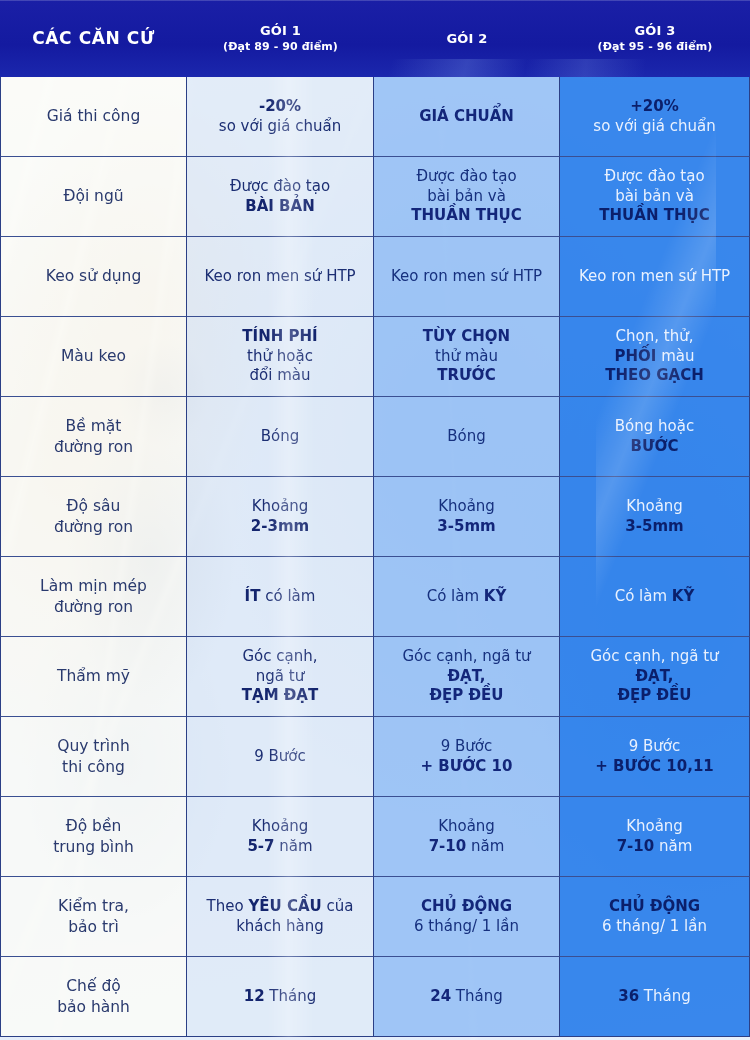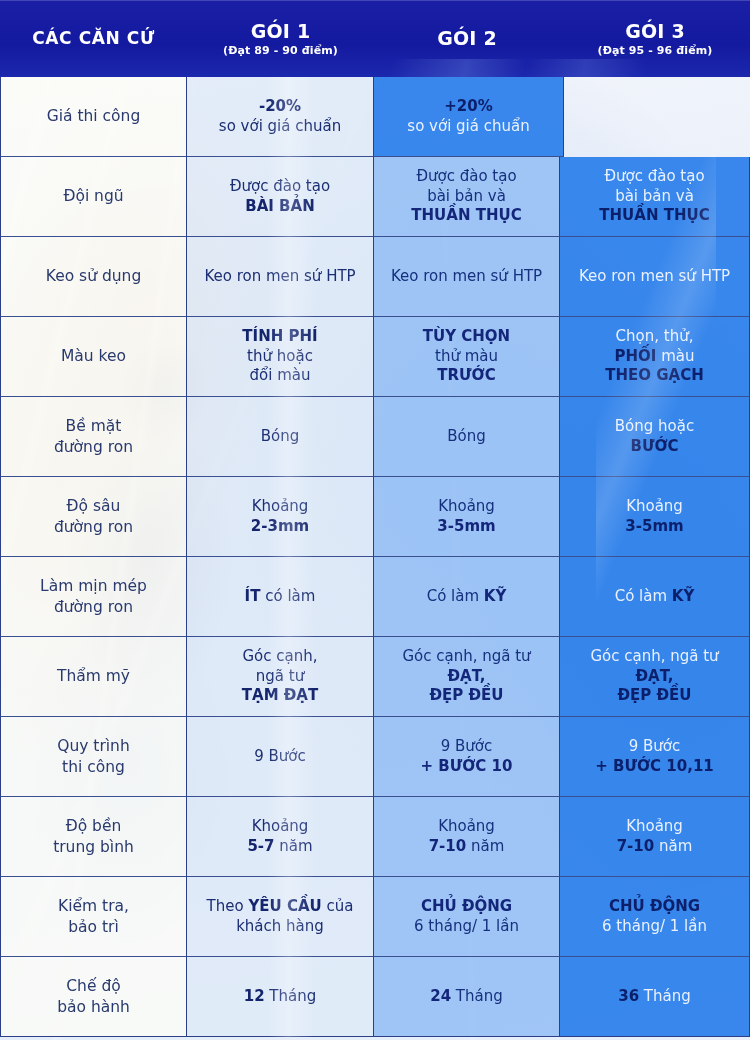--- a/index.html
+++ b/index.html
@@ -56,21 +56,21 @@
     content:"";position:absolute;left:0;right:0;bottom:0;height:18px;
     background:linear-gradient(105deg,rgba(255,255,255,0) 52%,rgba(120,150,230,.30) 62%,rgba(255,255,255,0) 70%),
                linear-gradient(96deg,rgba(255,255,255,0) 70%,rgba(130,160,235,.22) 78%,rgba(255,255,255,0) 86%);
     pointer-events:none;
   }
   .th{
     display:flex;flex-direction:column;align-items:center;justify-content:center;
     color:#ffffff;text-align:center;line-height:1.22;
     box-sizing:border-box;padding:0 4px;position:relative;z-index:2;
   }
-  .th .t1{font-weight:bold;font-size:19px;letter-spacing:.2px;}
+  .th .t1{font-weight:bold;font-size:13px;letter-spacing:.2px;}
   .th .t2{font-weight:bold;font-size:11px;letter-spacing:.1px;margin-top:1px;}
   .th.first .t1{font-size:17px;letter-spacing:.6px;}
 
   
   .c1{width:187px;}
   .c2{width:187px;}
   .c3{width:186px;}
   .c4{width:190px;}
 
   
@@ -153,20 +153,23 @@
 
   <div class="tbody" id="tbody">
       <div class="row">
         <div class="cell k1 c1 label">
           <span class="ln">Giá thi công</span>
         </div>
         <div class="cell k2 c2">
           <span class="ln"><b>-20%</b></span>
           <span class="ln">so với giá chuẩn</span>
         </div>
+        <div class="cell k3 c3">
+          <span class="ln"><b>GIÁ CHUẨN</b></span>
+        </div>
         <div class="cell k4 c4">
           <span class="ln"><b>+20%</b></span>
           <span class="ln">so với giá chuẩn</span>
         </div>
       </div>
       <div class="row">
         <div class="cell k1 c1 label">
           <span class="ln">Đội ngũ</span>
         </div>
         <div class="cell k2 c2">

